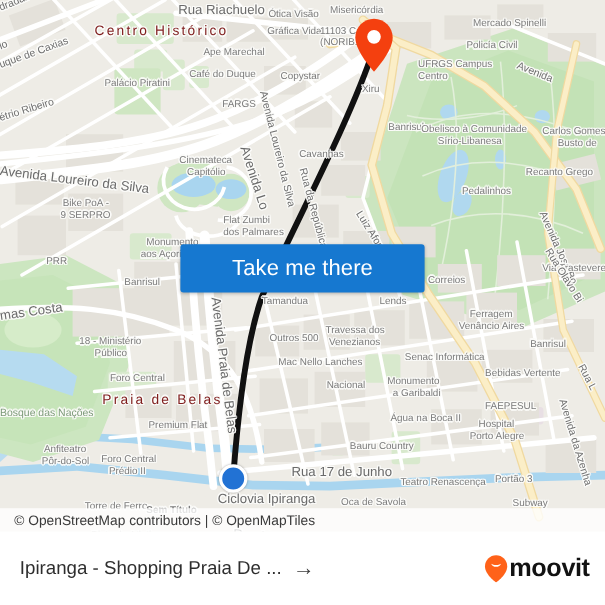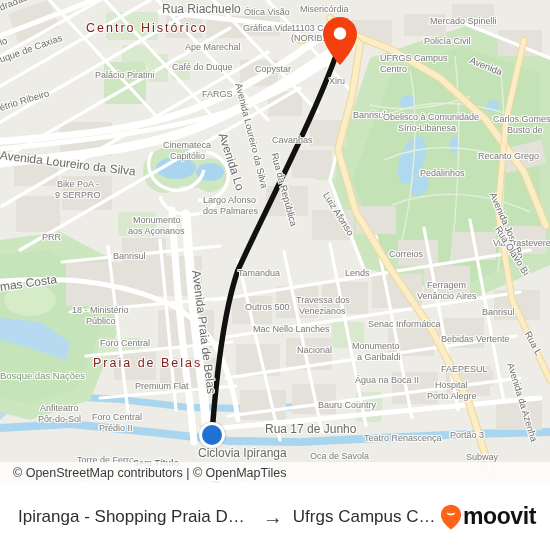--- a/index.html
+++ b/index.html
@@ -297,21 +297,21 @@
         <div class="lbl street" style="left: 238px; top: 78px; transform: rotate(76deg);">Avenida Loureiro da Silva</div>
         <div class="lbl poi" style="left: 163px; top: 140px;">Cinemateca</div>
         <div class="lbl poi" style="left: 170px; top: 151px;">Capitólio</div>
         <div class="lbl major" style="left: 0px; top: 150px; transform: rotate(7deg);">Avenida Loureiro da Silva</div>
         <div class="lbl poi" style="left: 272px; top: 135px;">Cavanhas</div>
         <div class="lbl poi" style="left: 478px; top: 151px;">Recanto Grego</div>
         <div class="lbl poi" style="left: 420px; top: 168px;">Pedalinhos</div>
         <div class="lbl major" style="left: 222px; top: 128px; transform: rotate(72deg);">Avenida Lo</div>
         <div class="lbl poi" style="left: 57px; top: 179px;">Bike PoA -</div>
         <div class="lbl poi" style="left: 55px; top: 190px;">9 SERPRO</div>
-        <div class="lbl poi" style="left: 203px; top: 195px;">Largo Afonso</div>
+        <div class="lbl poi" style="left: 203px; top: 195px;">Flat Zumbi</div>
         <div class="lbl poi" style="left: 203px; top: 206px;">dos Palmares</div>
         <div class="lbl street" style="left: 274px; top: 148px; transform: rotate(75deg);">Rua da República</div>
         <div class="lbl street" style="left: 325px; top: 188px; transform: rotate(58deg);">Luiz Afonso</div>
         <div class="lbl street" style="left: 492px; top: 188px; transform: rotate(66deg);">Avenida José Bo</div>
         <div class="lbl poi" style="left: 133px; top: 215px;">Monumento</div>
         <div class="lbl poi" style="left: 128px; top: 226px;">aos Açorianos</div>
         <div class="lbl poi" style="left: 42px; top: 232px;">PRR</div>
         <div class="lbl poi" style="left: 113px; top: 251px;">Banrisul</div>
         <div class="lbl poi" style="left: 461px; top: 238px; padding-left: 32px;">Via Trastevere</div>
         <div class="lbl street" style="left: 497px; top: 222px; transform: rotate(58deg);">Rua Olavo Bi</div>
@@ -363,31 +363,31 @@
 
     <div class="dest-pin" style="left:321px;top:16px;">
       <svg viewBox="0 0 38 50" width="38" height="50" xmlns="http://www.w3.org/2000/svg">
         <path d="M19,1 C9.6,1 2,8.6 2,18 C2,31 19,49 19,49 C19,49 36,31 36,18 C36,8.6 28.4,1 19,1 Z" fill="#f4400f"></path>
         <circle cx="19" cy="17.5" r="6.2" fill="#ffffff"></circle>
       </svg>
     </div>
 
     <div class="origin-dot" style="left:199px;top:422px;"></div>
 
+    <button class="cta">Take me there</button>
 
     <div class="attrib">
       <span>© OpenStreetMap contributors | © OpenMapTiles</span>
     </div>
   </div>
 
   <div class="bottom">
     <div class="route-text">
       <span class="endpoint ep-from">Ipiranga - Shopping Praia De ...</span>
       <span class="arrow">→</span>
-      <span class="endpoint ep-to">Ufrgs Campus Ce...</span>
     </div>
     <div class="brand">
       <span style="display:inline-block;line-height:0;">
         <svg width="22" height="26" viewBox="0 0 22 26" xmlns="http://www.w3.org/2000/svg">
           <path d="M11,0.8 C5.4,0.8 0.9,5.3 0.9,10.9 C0.9,18.4 11,25.4 11,25.4
                    C11,25.4 21.1,18.4 21.1,10.9 C21.1,5.3 16.6,0.8 11,0.8 Z" fill="#ff6219"></path>
           <path d="M6.6,8.4 C7.3,12.2 14.7,12.2 15.4,8.4 C13.2,9.9 8.8,9.9 6.6,8.4 Z" fill="#ffffff"></path>
         </svg>
       </span>
       <span class="brand-name">moovit</span>

